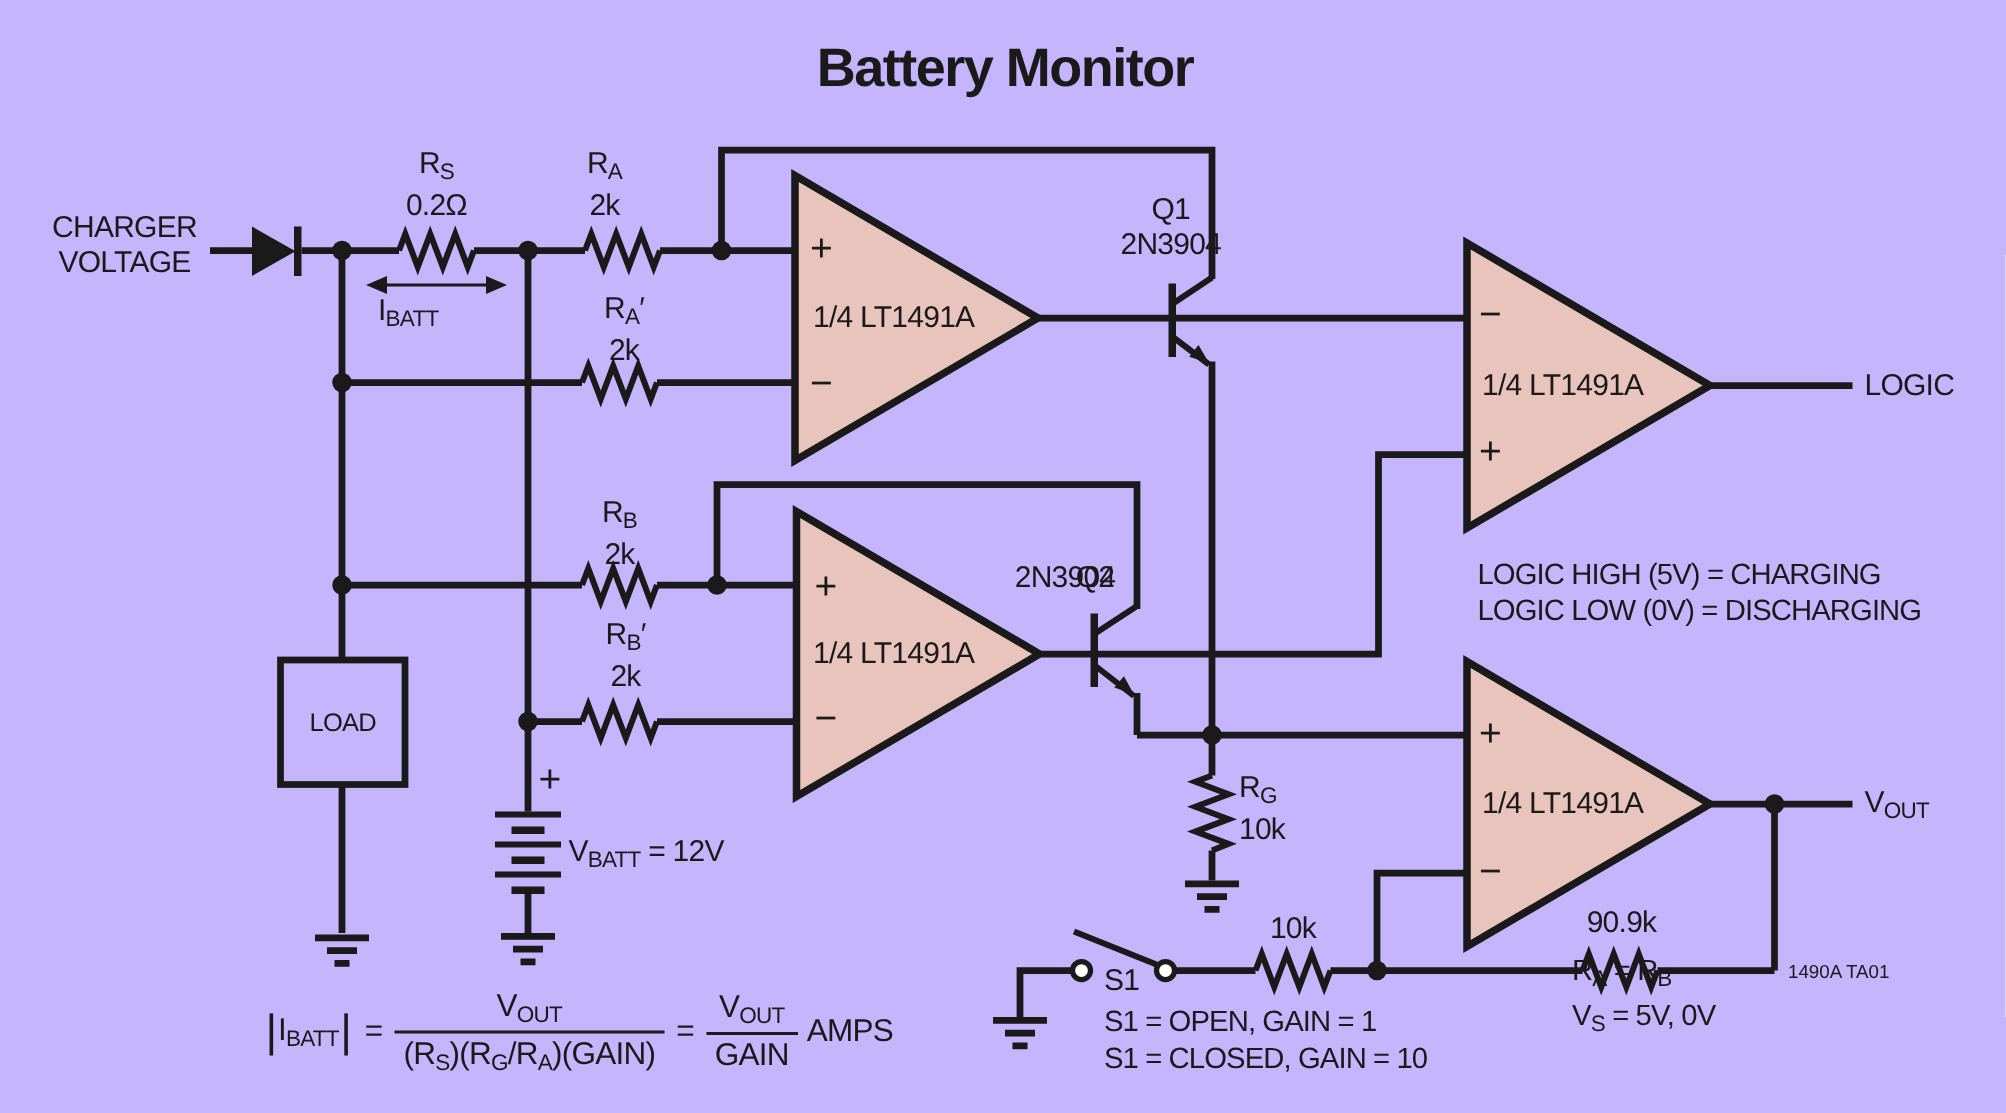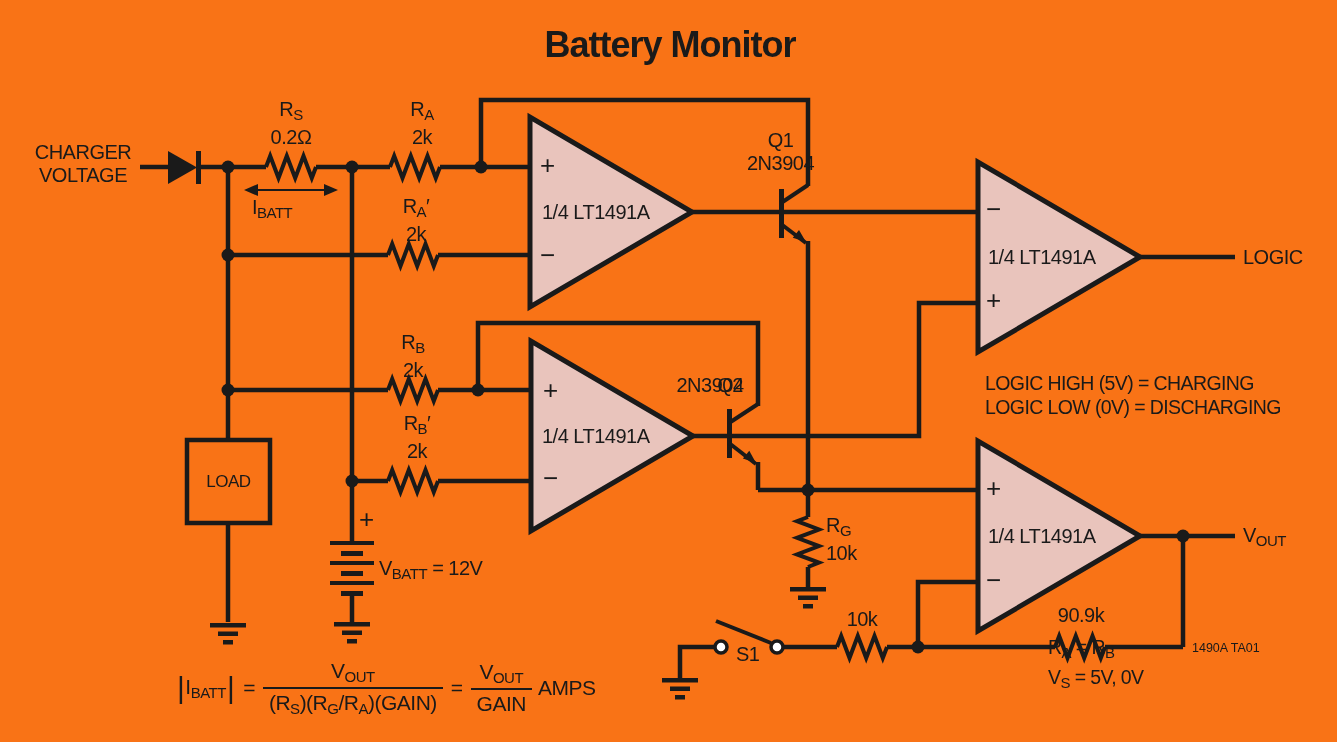--- a/index.html
+++ b/index.html
@@ -1,16 +1,16 @@
 <!DOCTYPE html>
 <html><head>
 <meta charset="utf-8">
 <style>
   html,body{margin:0;padding:0;background:#ffffff;}
-  .stage{position:relative;width:1337px;height:742px;background:#f97316;overflow:hidden;
+  .stage{position:relative;width:1337px;height:742px;background:#c4b5fd;overflow:hidden;
          font-family:"Liberation Sans",sans-serif;color:#1a1a1a;}
   .stage svg{position:absolute;left:0;top:0;}
   .t{position:absolute;font-size:20px;line-height:23px;letter-spacing:-0.5px;white-space:nowrap;}
   .ctr{text-align:center;}
   .sub{font-size:15px;vertical-align:-4px;letter-spacing:-0.5px;}
   .big{font-size:26px;line-height:26px;font-weight:400;}
   .title{position:absolute;left:470px;top:24px;width:400px;text-align:center;
          font-size:36px;font-weight:700;letter-spacing:-1px;}
   .note{font-size:19.5px;line-height:24px;letter-spacing:-0.6px;}
   .small{font-size:12.5px;letter-spacing:0;}
@@ -157,21 +157,21 @@
 <div class="t ctr" style="left:28px;top:141px;width:110px;">
   <div>CHARGER</div>
   <div>VOLTAGE</div>
 </div>
 
 <div class="t ctr" style="left:241px;top:98px;width:100px;">
   <div><span>R</span><span class="sub">S</span></div>
   <div>0.2Ω</div>
 </div>
 
-<div class="t ctr" style="left:372px;top:98px;width:100px;">
+<div class="t ctr" style="left:353px;top:98px;width:100px;">
   <div><span>R</span><span class="sub">A</span></div>
   <div>2k</div>
 </div>
 
 <div class="t" style="left:252px;top:196px;">
   <span>I</span><span class="sub">BATT</span>
 </div>
 
 <div class="t ctr" style="left:366px;top:195px;width:100px;">
   <div><span>R</span><span class="sub">A</span><span>′</span></div>
@@ -234,20 +234,24 @@
 <div class="t note" style="left:985px;top:371px;">
   <div>LOGIC HIGH (5V) = CHARGING</div>
   <div>LOGIC LOW (0V) = DISCHARGING</div>
 </div>
 
 <div class="t" style="left:736px;top:602px;margin-top:41px;">S1</div>
 <div class="t ctr" style="left:812px;top:608px;width:100px;">10k</div>
 <div class="t ctr" style="left:1031px;top:604px;width:100px;">90.9k</div>
 <div class="t small" style="left:1192px;top:637px;">1490A TA01</div>
 
+<div class="t note" style="left:736px;top:669px;line-height:25px;">
+  <div>S1 = OPEN, GAIN = 1</div>
+  <div>S1 = CLOSED, GAIN = 10</div>
+</div>
 
 <div class="t note" style="left:1032px;top:635px;line-height:25px;margin-left:16px;">
   <div><span>R</span><span class="sub">A</span><span> = R</span><span class="sub">B</span></div>
   <div><span>V</span><span class="sub">S</span><span> = 5V, 0V</span></div>
 </div>
 
 <div class="formula">
   <span class="fbar">|</span>
   <span><span>I</span><span class="sub">BATT</span></span>
   <span class="fbar">|</span>

